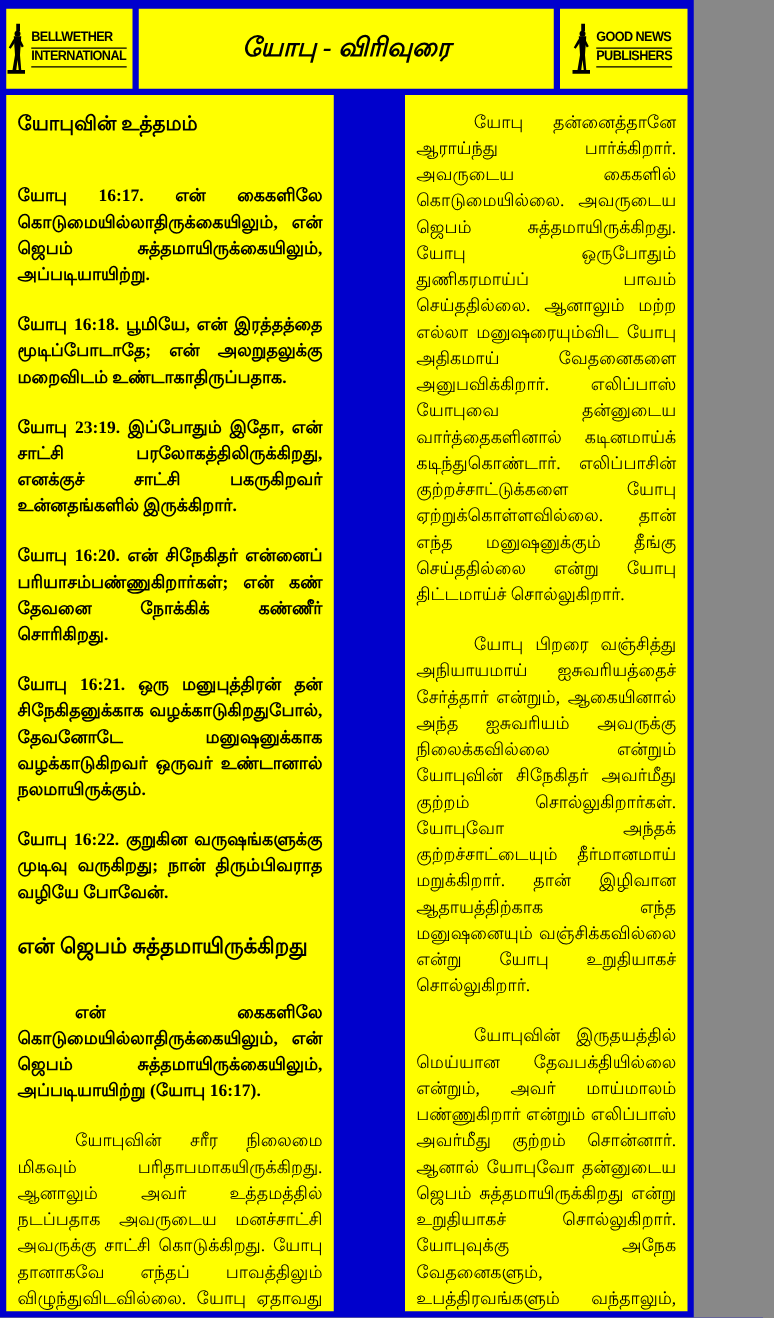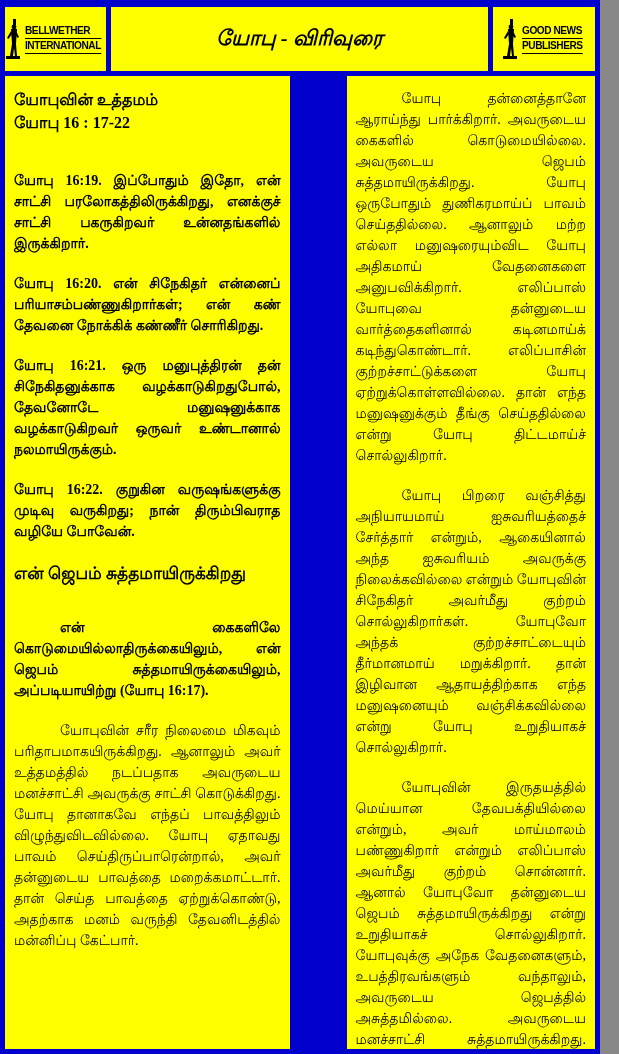--- a/index.html
+++ b/index.html
@@ -1,18 +1,18 @@
 <!DOCTYPE html>
 <html><head>
 <meta charset="utf-8">
 <style>
   * { margin:0; padding:0; box-sizing:border-box; }
   html,body { background:#888; }
   .page {
-    width:600px; height:1054px;
+    width:555px; height:1054px;
     background:#0000CC;
     padding:7px 5px 5px 5px;
     display:flex; flex-direction:column; gap:5px;
     font-family:"Liberation Serif", serif;
     color:#000;
   }
   .header { display:grid; grid-template-columns:101px 1fr 102px; gap:5px; height:64px; flex:0 0 64px; }
   .cell { background:#FFFF00; }
   .logo-box { display:flex; align-items:center; justify-content:center; gap:3px; padding:2px; }
   .logo-text { display:flex; flex-direction:column; }
@@ -85,23 +85,24 @@
       </div>
     </div>
 
   </div>
 
   <div class="content">
 
     <div class="cell col left-col">
       <div class="heading-block">
         <div class="col-heading">யோபுவின் உத்தமம்</div>
-        <div class="col-heading">யோபு 16 : 17-22</div>
       </div>
-      <p>யோபு 16:19. இப்போதும் இதோ, என் சாட்சி பரலோகத்திலிருக்கிறது, எனக்குச் சாட்சி பகருகிறவர் உன்னதங்களில் இருக்கிறார்.</p>
+      <p>யோபு 16:17. என் கைகளிலே கொடுமையில்லாதிருக்கையிலும், என் ஜெபம் சுத்தமாயிருக்கையிலும், அப்படியாயிற்று.</p>
+      <p>யோபு 16:18. பூமியே, என் இரத்தத்தை மூடிப்போடாதே; என் அலறுதலுக்கு மறைவிடம் உண்டாகாதிருப்பதாக.</p>
+      <p>யோபு 23:19. இப்போதும் இதோ, என் சாட்சி பரலோகத்திலிருக்கிறது, எனக்குச் சாட்சி பகருகிறவர் உன்னதங்களில் இருக்கிறார்.</p>
       <p>யோபு 16:20. என் சிநேகிதர் என்னைப் பரியாசம்பண்ணுகிறார்கள்; என் கண் தேவனை நோக்கிக் கண்ணீர் சொரிகிறது.</p>
       <p>யோபு 16:21. ஒரு மனுபுத்திரன் தன் சிநேகிதனுக்காக வழக்காடுகிறதுபோல், தேவனோடே மனுஷனுக்காக வழக்காடுகிறவர் ஒருவர் உண்டானால் நலமாயிருக்கும்.</p>
       <p>யோபு 16:22. குறுகின வருஷங்களுக்கு முடிவு வருகிறது; நான் திரும்பிவராத வழியே போவேன்.</p>
       <div class="sub-heading">என் ஜெபம் சுத்தமாயிருக்கிறது</div>
       <p class="indent">என் கைகளிலே கொடுமையில்லாதிருக்கையிலும், என் ஜெபம் சுத்தமாயிருக்கையிலும், அப்படியாயிற்று (யோபு 16:17).</p>
       <p class="indent regular-text">யோபுவின் சரீர நிலைமை மிகவும் பரிதாபமாகயிருக்கிறது. ஆனாலும் அவர் உத்தமத்தில் நடப்பதாக அவருடைய மனச்சாட்சி அவருக்கு சாட்சி கொடுக்கிறது. யோபு தானாகவே எந்தப் பாவத்திலும் விழுந்துவிடவில்லை. யோபு ஏதாவது பாவம் செய்திருப்பாரென்றால், அவர் தன்னுடைய பாவத்தை மறைக்கமாட்டார். தான் செய்த பாவத்தை ஏற்றுக்கொண்டு, அதற்காக மனம் வருந்தி தேவனிடத்தில் மன்னிப்பு கேட்பார்.</p>
     </div>
 
     <div class="cell col right-col">
       <p class="indent">யோபு தன்னைத்தானே ஆராய்ந்து பார்க்கிறார். அவருடைய கைகளில் கொடுமையில்லை. அவருடைய ஜெபம் சுத்தமாயிருக்கிறது. யோபு ஒருபோதும் துணிகரமாய்ப் பாவம் செய்ததில்லை. ஆனாலும் மற்ற எல்லா மனுஷரையும்விட யோபு அதிகமாய் வேதனைகளை அனுபவிக்கிறார். எலிப்பாஸ் யோபுவை தன்னுடைய வார்த்தைகளினால் கடினமாய்க் கடிந்துகொண்டார். எலிப்பாசின் குற்றச்சாட்டுக்களை யோபு ஏற்றுக்கொள்ளவில்லை. தான் எந்த மனுஷனுக்கும் தீங்கு செய்ததில்லை என்று யோபு திட்டமாய்ச் சொல்லுகிறார்.</p>

